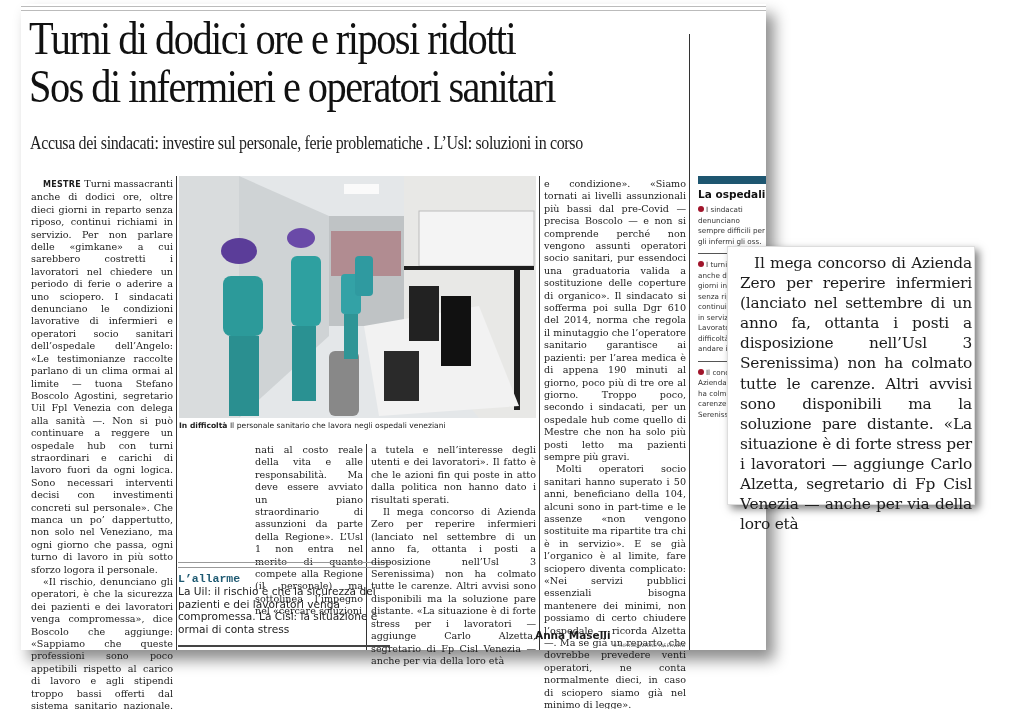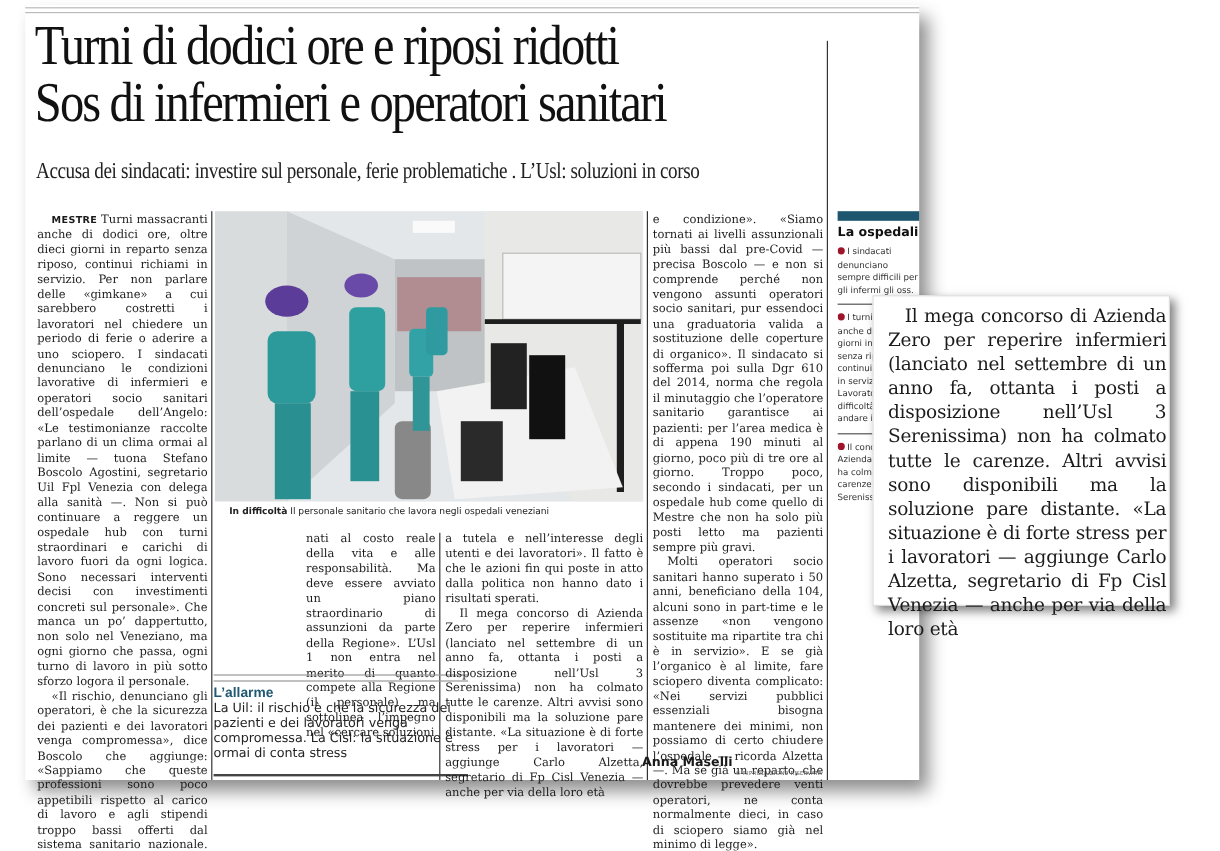--- a/index.html
+++ b/index.html
@@ -8,25 +8,25 @@
     box-shadow:8px 10px 14px rgba(0,0,0,0.45);}
   .topline{position:absolute;left:0;top:2px;width:745px;height:3px;border-top:1px solid #bbb;border-bottom:1px solid #bbb;}
   .headline{position:absolute;left:8px;top:10px;width:670px;font-family:"Liberation Serif",serif;font-size:47px;line-height:48px;letter-spacing:-1.8px;color:#111;transform:scaleX(0.86);transform-origin:left top;white-space:nowrap;}
   .subhead{position:absolute;left:9px;top:128px;font-family:"Liberation Serif",serif;font-size:19px;letter-spacing:-0.4px;color:#222;transform:scaleX(0.84);transform-origin:left top;white-space:nowrap;}
   .vrule{position:absolute;width:1px;background:#333;}
   .col{position:absolute;font-family:"DejaVu Serif",serif;font-size:9.6px;line-height:12.4px;text-align:justify;color:#1c1c1c;}
   .col p{margin:0;text-indent:0;}
   .col p.ind{text-indent:12px;}
   .kicker{font-family:"DejaVu Sans",sans-serif;font-weight:bold;font-size:8px;letter-spacing:0.3px;padding-left:12px;}
   .photo{position:absolute;left:158px;top:172px;width:357px;height:242px;overflow:hidden;background:#e9ecee;}
-  .caption{position:absolute;left:158px;top:417px;width:360px;font-family:"DejaVu Sans",sans-serif;font-size:7.6px;color:#222;white-space:nowrap;margin-left:12px;}
+  .caption{position:absolute;left:158px;top:417px;width:360px;font-family:"DejaVu Sans",sans-serif;font-size:7.6px;color:#222;white-space:nowrap;}
   .caption b{font-weight:bold;}
   .box-allarme{position:absolute;left:157px;top:558px;width:212px;height:85px;}
   .box-allarme .dbl{height:4px;border-top:1px solid #999;border-bottom:1px solid #999;margin-bottom:4px;}
-  .box-allarme .ttl{font-family:Liberation Sans, sans-serif;font-weight:bold;font-size:11.5px;color:#1f5a72;}
+  .box-allarme .ttl{font-family:Liberation Mono, monospace;font-weight:bold;font-size:11.5px;color:#1f5a72;}
   .box-allarme .txt{font-family:"DejaVu Sans",sans-serif;font-size:10.6px;line-height:12.6px;color:#222;}
   .box-allarme .bot{position:absolute;left:0;bottom:0;width:212px;border-top:2px solid #444;}
   .sidebar{position:absolute;left:677px;top:172px;width:68px;}
   .sidebar .bar{height:8px;background:#1e5670;margin-bottom:4px;}
   .sidebar .ttl{font-family:"DejaVu Sans",sans-serif;font-weight:bold;font-size:10.5px;color:#111;margin-bottom:5px;}
   .sidebar .item{font-family:"DejaVu Sans",sans-serif;font-size:7.2px;line-height:10.5px;color:#333;padding-bottom:6px;margin-bottom:6px;border-bottom:1px solid #555;white-space:nowrap;overflow:hidden;}
   .sidebar .item:last-child{border-bottom:none;}
   .bullet{display:inline-block;width:6px;height:6px;border-radius:50%;background:#a0142a;margin-right:2px;vertical-align:0px;}
   .byline{position:absolute;left:540px;top:625px;width:150px;text-align:left;font-family:"DejaVu Sans",sans-serif;font-weight:bold;font-size:10.5px;}
   .copyright{position:absolute;left:540px;top:639px;width:150px;text-align:right;font-family:"DejaVu Sans",sans-serif;font-size:4.6px;color:#555;letter-spacing:0.2px;}

